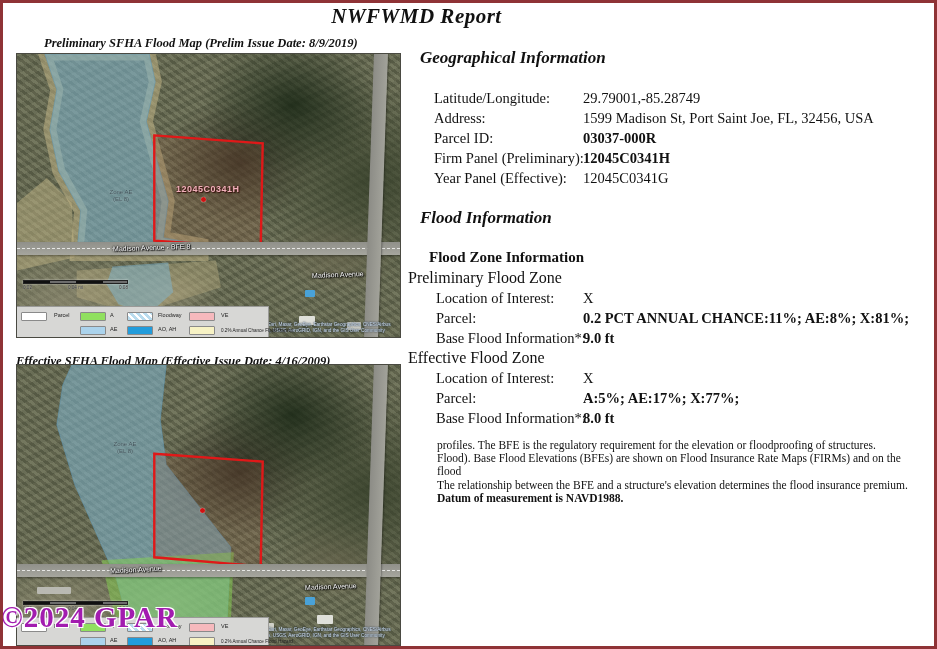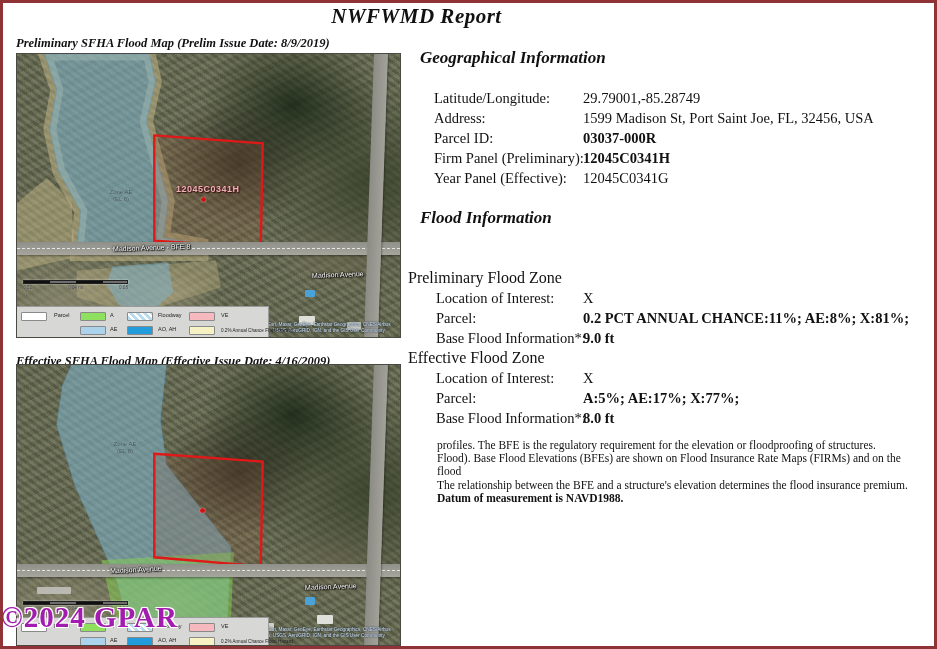--- a/index.html
+++ b/index.html
@@ -11,21 +11,21 @@
   .bline{position:absolute;background:#8f3336;z-index:60;}
   .bl-top{left:0;top:0;width:937px;height:3px;}
   .bl-bottom{left:0;top:646px;width:937px;height:3px;}
   .bl-left{left:0;top:0;width:3px;height:649px;}
   .bl-right{left:934px;top:0;width:3px;height:649px;}
 
   .page-title{left:0;top:4px;width:833px;text-align:center;font-size:21px;font-weight:bold;
               font-style:italic;letter-spacing:.5px;}
 
   .map-title{left:16px;width:390px;font-size:12.5px;font-weight:bold;font-style:italic;}
-  .mt1{top:36px;} .mt2{top:354px;}
+  .mt1{top:36px;margin-left:28px;} .mt2{top:354px;}
 
   
   .map{left:16px;width:385px;overflow:hidden;background:#6f7258;border:1px solid #4a4a42;box-sizing:border-box;}
   .map1{top:53px;height:285px;}
   .map2{top:364px;height:282px;}
   .aerial{position:absolute;inset:0;
     background-color:#6e7157;
     background-image:
       radial-gradient(ellipse 130px 100px at 72% 18%, rgba(24,38,20,.85), rgba(24,38,20,0) 70%),
       radial-gradient(ellipse 170px 140px at 92% 45%, rgba(52,62,40,.8), rgba(52,62,40,0) 72%),
@@ -240,20 +240,21 @@
       <span class="lab">Firm Panel (Preliminary):</span>
       <span class="val bold">12045C0341H</span>
     </div>
     <div class="info-row" style="top:170px;">
       <span class="lab">Year Panel (Effective):</span>
       <span class="val">12045C0341G</span>
     </div>
   </div>
 
   <div class="abs sec-heading fh">Flood Information</div>
+  <div class="abs sub-heading">Flood Zone Information</div>
   <div class="abs zone-title zt1">Preliminary Flood Zone</div>
 
   <div class="fz-rows">
     <div class="info-row" style="top:290px;">
       <span class="lab">Location of Interest:</span>
       <span class="val">X</span>
     </div>
     <div class="info-row" style="top:310px;">
       <span class="lab">Parcel:</span>
       <span class="val bold">0.2 PCT ANNUAL CHANCE:11%; AE:8%; X:81%;</span>

